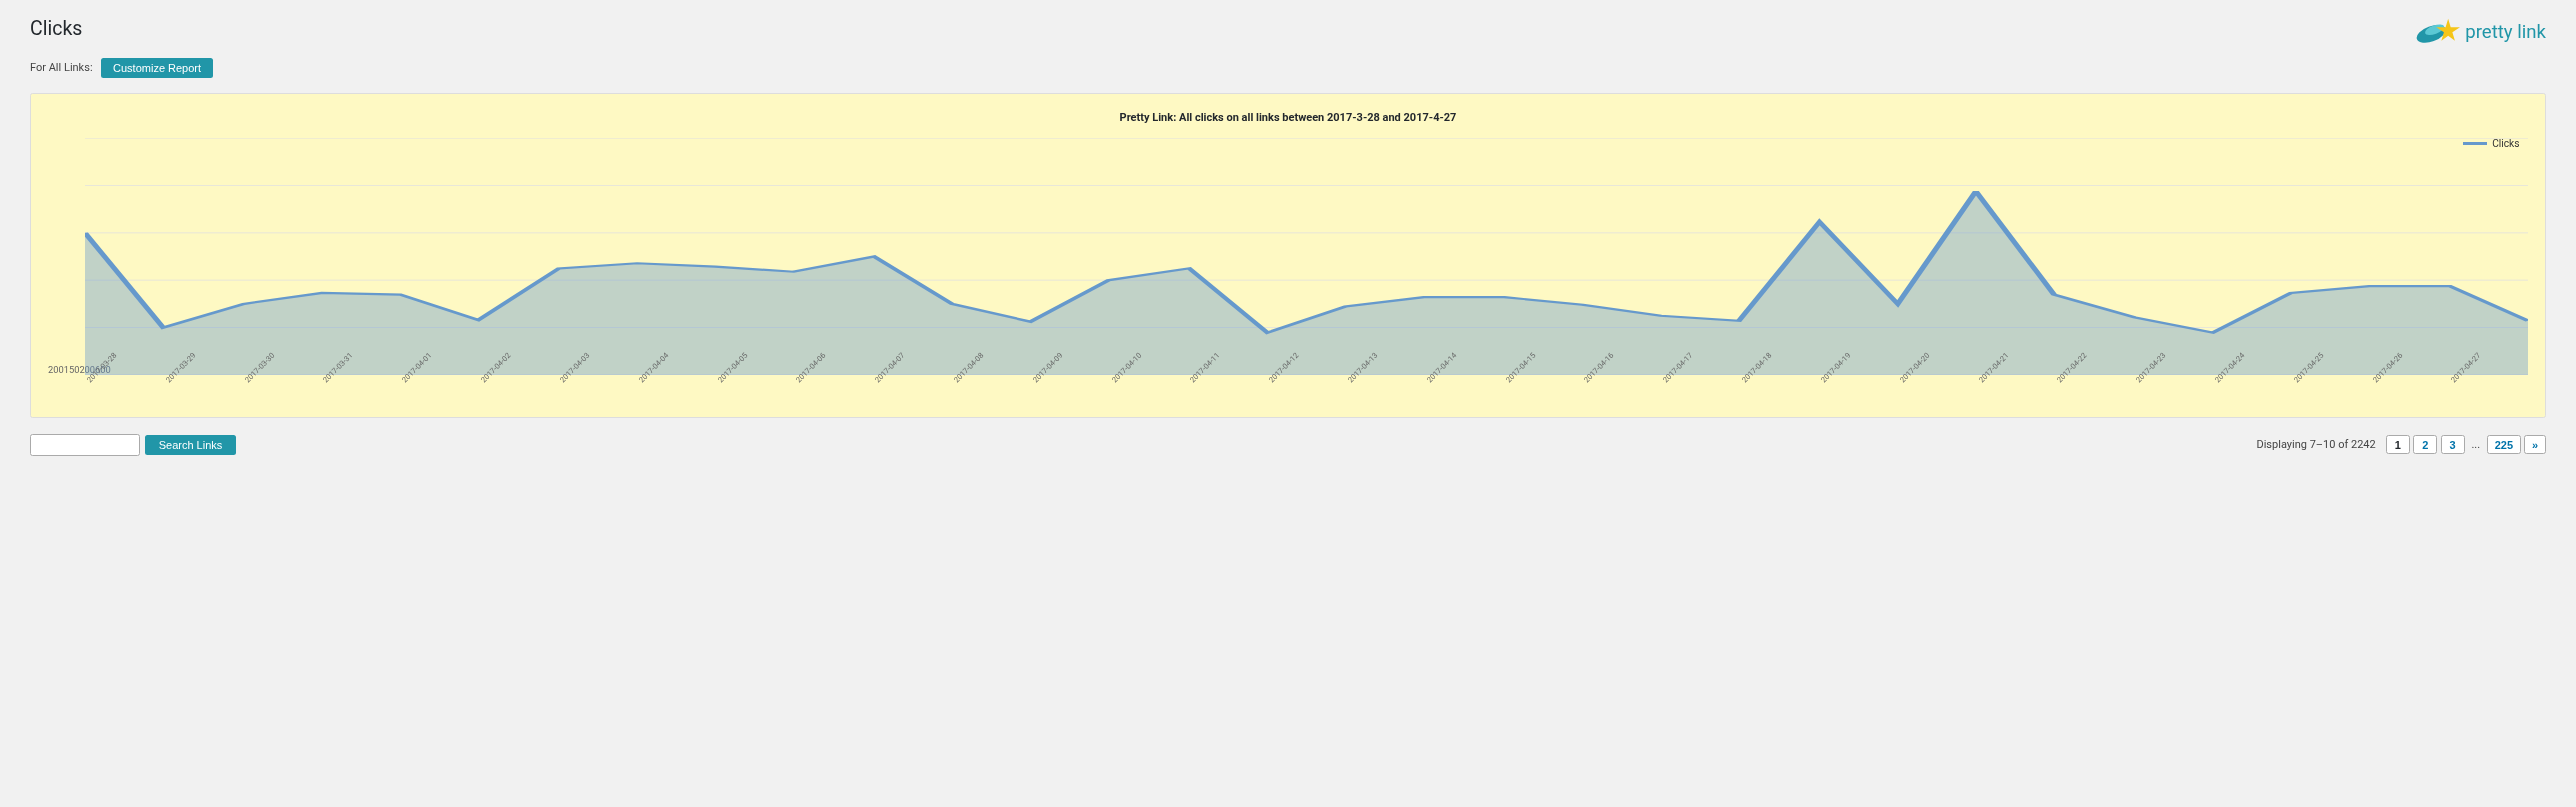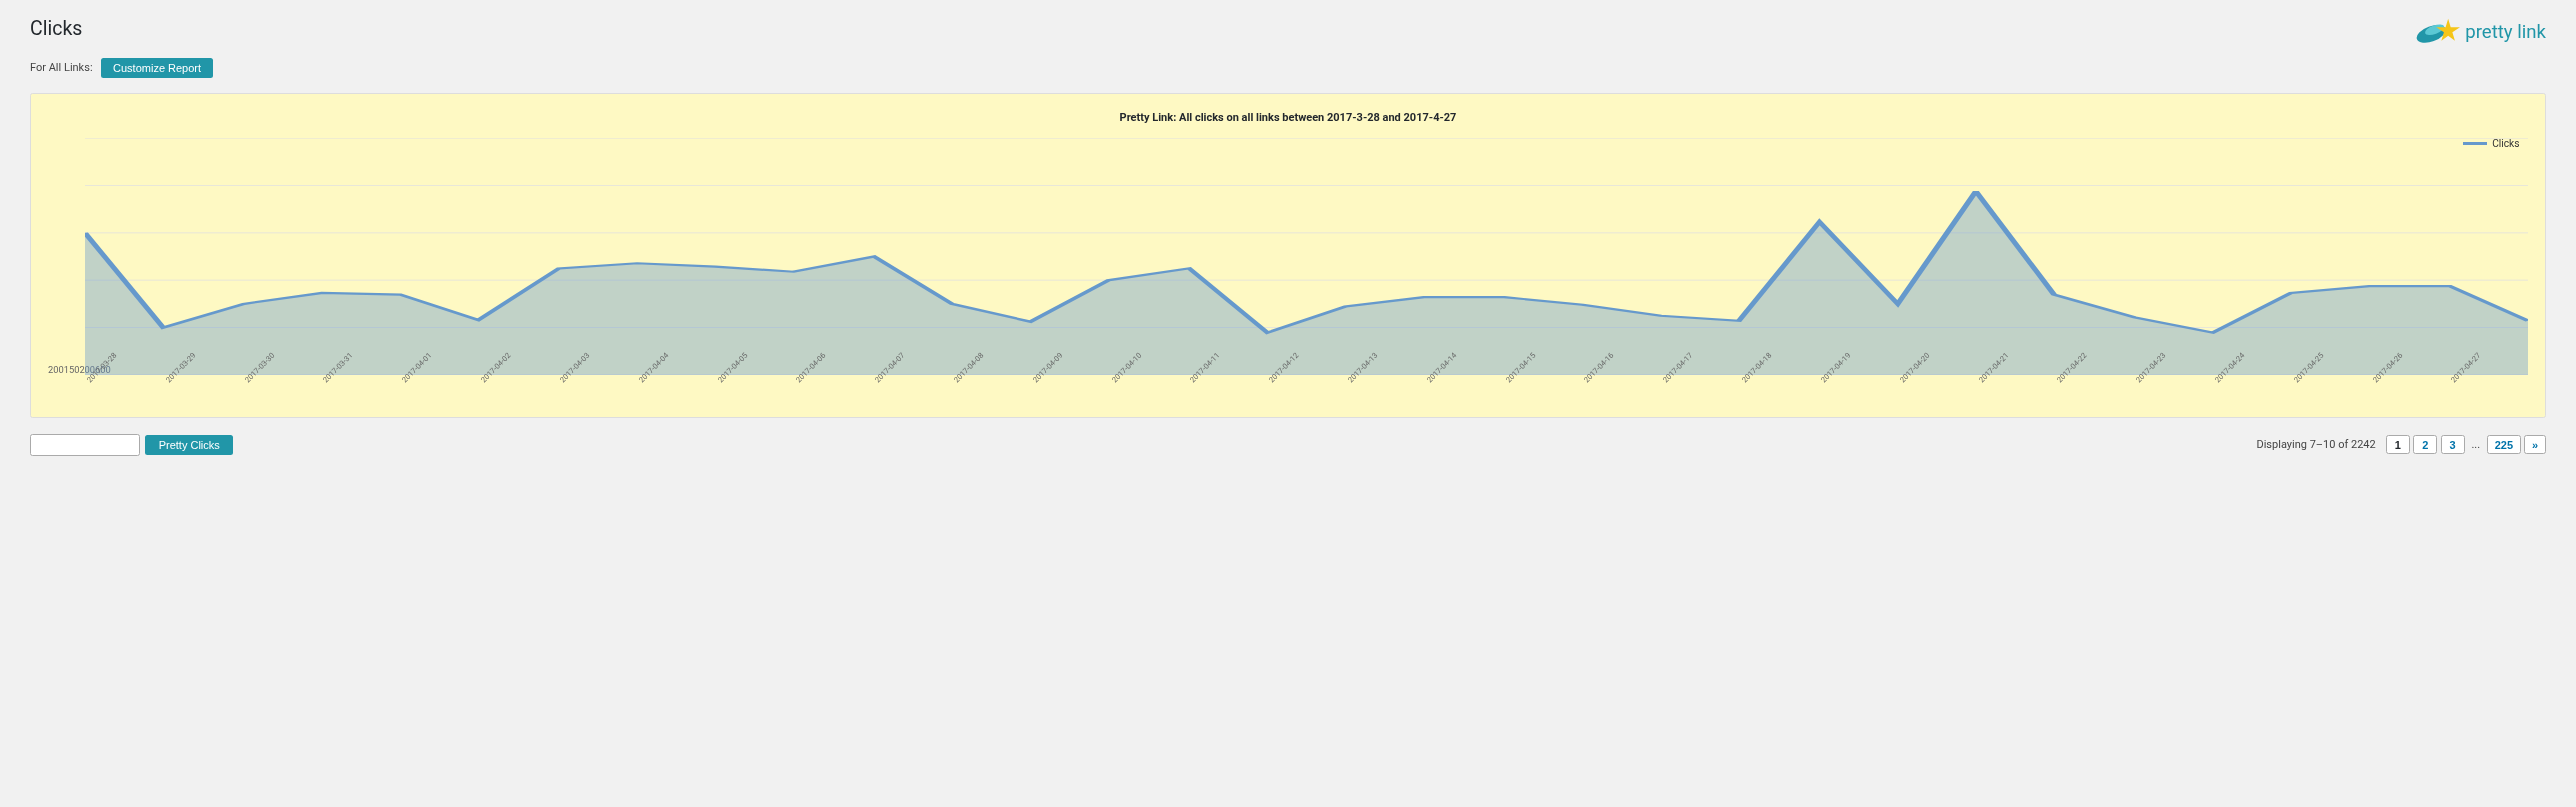--- a/index.html
+++ b/index.html
@@ -363,21 +363,21 @@
           <span class="x-label">2017-04-25</span>
           <span class="x-label">2017-04-26</span>
           <span class="x-label">2017-04-27</span>
         </div>
     </div>
   </div>
 
   <div class="bottom-row">
     <div class="search-area">
       <input type="text" class="search-input" placeholder="" style="">
-      <button class="search-btn">Pretty Clicks</button>
+      <button class="search-btn">Search Links</button>
     </div>
     <div class="pagination-area">
       <span class="pagination-info">Displaying 7–10 of 2242</span>
       <button class="page-btn current">1</button>
       <button class="page-btn">2</button>
       <button class="page-btn">3</button>
       <span class="page-dots">...</span>
       <button class="page-btn last-page">225</button>
       <button class="page-next">»</button>
     </div>

